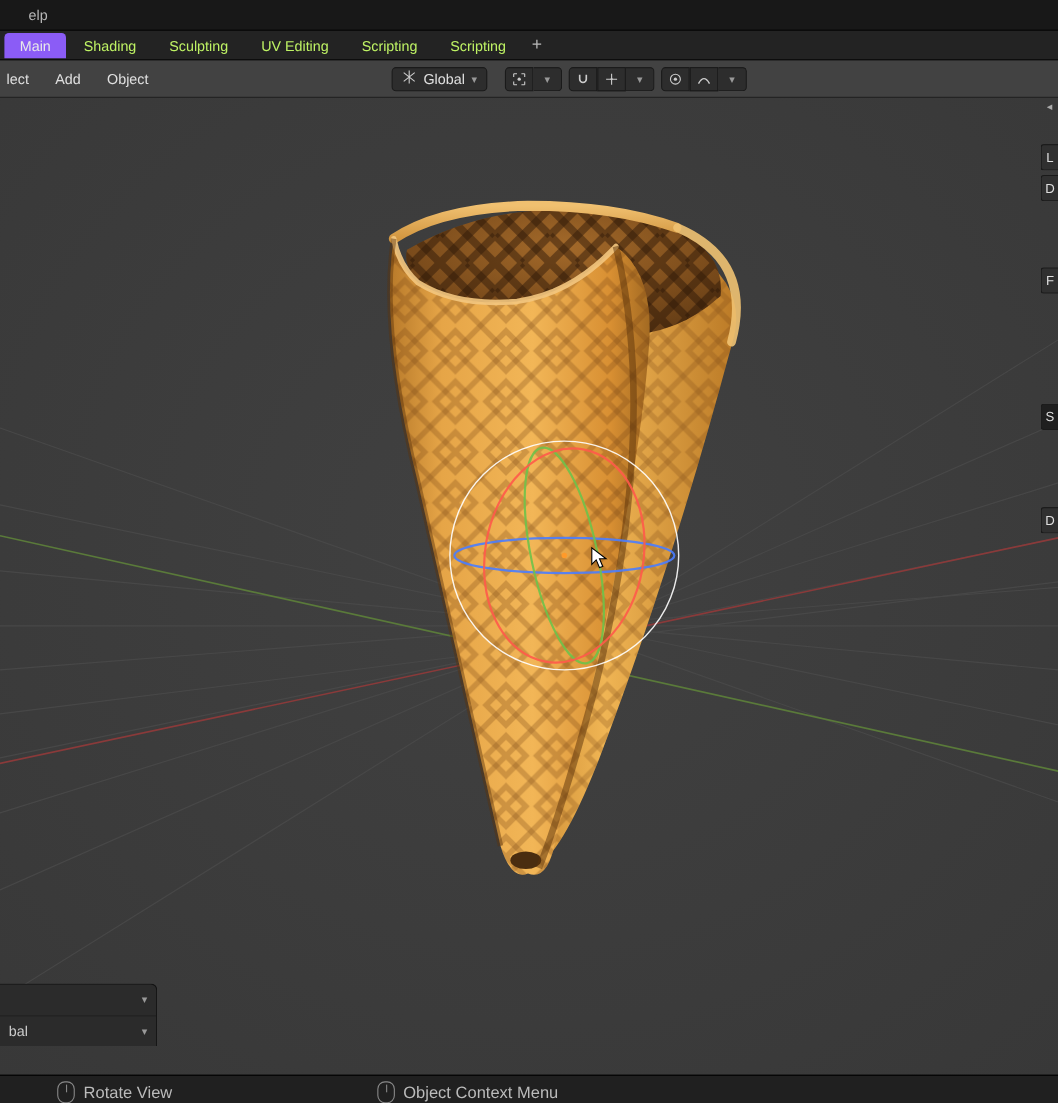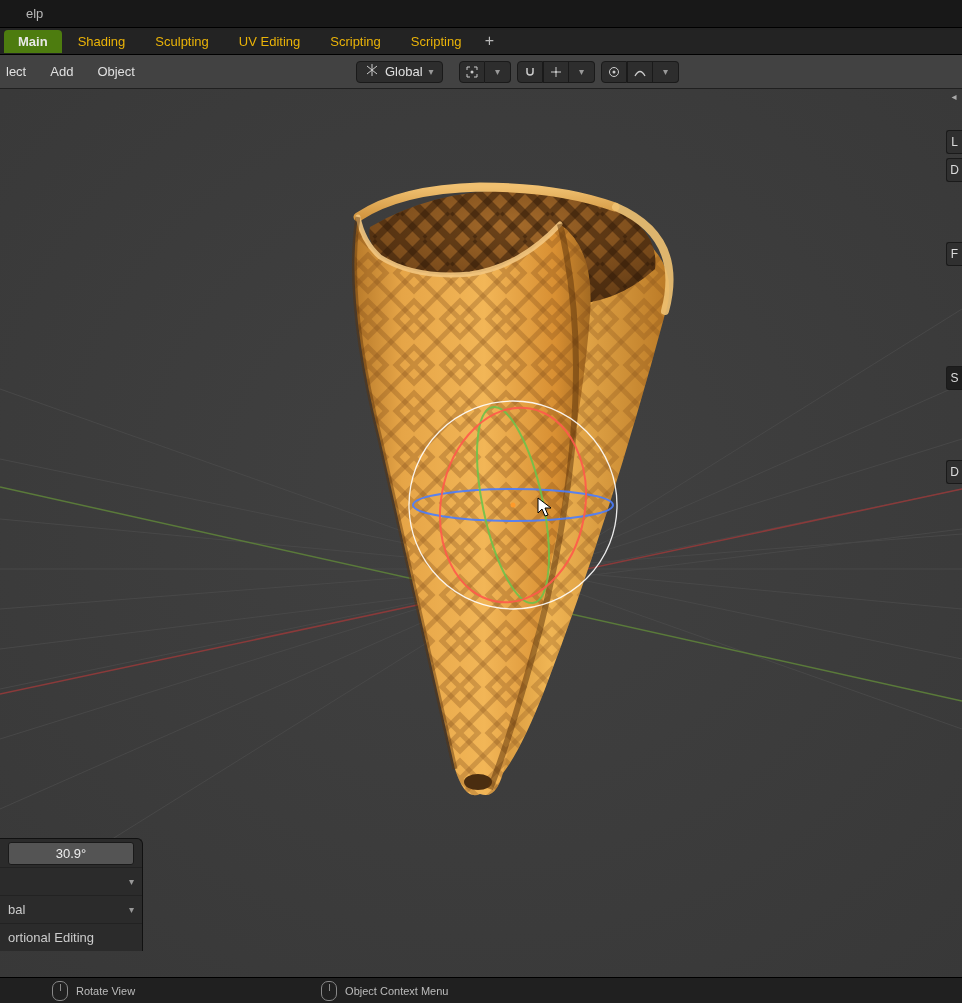--- a/index.html
+++ b/index.html
@@ -2,22 +2,22 @@
 <html><head>
 <meta charset="utf-8">
 <style>
 * { margin:0; padding:0; box-sizing:border-box; font-family:-apple-system,BlinkMacSystemFont,"Segoe UI",sans-serif; user-select:none; }
 html,body { width:962px; height:1003px; background:#393939; color:#d0d0d0; overflow:hidden; }
 
 
 .topmenu { height:28px; background:#181818; display:flex; align-items:center; padding:0 18px; gap:2px; font-size:13px; border-bottom:1px solid #000; }
 .topmenu .item { padding:3px 8px; color:#b8b8b8; }
 .tabbar { height:27px; background:#232323; display:flex; align-items:center; padding:0 4px; gap:0; font-size:13px; border-bottom:1px solid #000; }
-.tabbar .tab { padding:4px 14px; color:#eab308; border-radius:4px 4px 0 0; margin-right:2px; }
-.tabbar .tab.active { background:#4d7c0f; color:#e8e8e8;font-weight:bold; }
+.tabbar .tab { padding:4px 14px; color:#bef264; border-radius:4px 4px 0 0; margin-right:2px; }
+.tabbar .tab.active { background:#8b5cf6; color:#e8e8e8; }
 .tabbar .plus { width:24px; text-align:center; color:#b8b8b8; font-size:16px; }
 
 .header { height:34px; background:#424242; display:flex; align-items:center; padding:0 6px; gap:4px; font-size:13px; border-bottom:1px solid #202020; position:relative;text-align:right; }
 .header .menuitem { padding:4px 10px; color:#e0e0e0; }
 .header .menuitem.cut { padding-left:0; }
 .header .spacer { flex:1; }
 .header .drop { background:#2d2d2d; border-radius:4px; height:22px; display:flex; align-items:center; padding:0 8px; gap:6px; color:#e0e0e0; border:1px solid #1a1a1a; }
 .header .ico { width:26px; height:22px; background:#2d2d2d; border-radius:4px; display:flex; align-items:center; justify-content:center; color:#ccc; border:1px solid #1a1a1a; font-size:12px; }
 .header .icogrp { display:flex; gap:0; }
 .header .icogrp .ico { border-radius:0; }
@@ -36,21 +36,21 @@
 
 
 .oppanel { position:absolute; left:0; bottom:26px; width:143px; background:#2b2b2b; border-radius:0 6px 0 0; border:1px solid #111; border-left:none; border-bottom:none; font-size:13px; }
 .oppanel .row { height:28px; display:flex; align-items:center; padding:0 8px; border-top:1px solid #222; }
 .oppanel .row:first-child { border-top:none; }
 .oppanel .val { background:#545454; border-radius:3px; padding:3px 10px; width:100%; text-align:center; color:#eee; border:1px solid #1a1a1a; }
 .oppanel .sel { width:100%; display:flex; justify-content:space-between; align-items:center; color:#ccc; }
 .oppanel .lbl { color:#ccc; }
 
 
-.status { position:absolute; left:0; right:0; bottom:0; height:26px; background:#202020; display:flex; align-items:center; padding:0 12px; gap:16px; font-size:11px; color:#bbb; border-top:1px solid #000;}
+.status { position:absolute; left:0; right:0; bottom:0; height:26px; background:#202020; display:flex; align-items:flex-end; padding:0 12px; gap:16px; font-size:15px; color:#bbb; border-top:1px solid #000;}
 .status .kb { display:flex; align-items:center; gap:8px; }
 .status .mi { width:16px; height:20px; border:1px solid #888; border-radius:7px; position:relative; }
 .status .mi:before { content:""; position:absolute; width:1px; height:7px; background:#888; left:50%; top:2px; }
 
 
 .cursor { position:absolute; left:537px; top:408px; pointer-events:none; color:#fff; }
 .cursor svg { display:block; }
 </style>
 </head>
 <body>
@@ -238,37 +238,31 @@
   </div>
 
   <div class="cursor">
     <svg width="18" height="22" viewBox="0 0 18 22">
         <path d="M1 1 L1 16 L5 12 L8 19 L11 18 L8 11 L14 11 Z" fill="#fff" stroke="#000" stroke-width="1"></path>
       </svg>
   </div>
 
   <div class="oppanel">
     <div class="row">
-        <span class="val">30.9°</span>
-      </div>
-    <div class="row">
         <span class="sel">
           <span></span>
           <span class="chev">▾</span>
         </span>
       </div>
     <div class="row">
         <span class="sel">
           <span>bal</span>
           <span class="chev">▾</span>
         </span>
       </div>
-    <div class="row">
-        <span class="lbl">ortional Editing</span>
-      </div>
   </div>
 </div>
 
 <div class="status">
   <div class="kb" style="margin-left:40px;">
     <span class="mi"></span>
     <span>Rotate View</span>
   </div>
   <div class="kb" style="margin-left:170px;">
     <span class="mi"></span>

